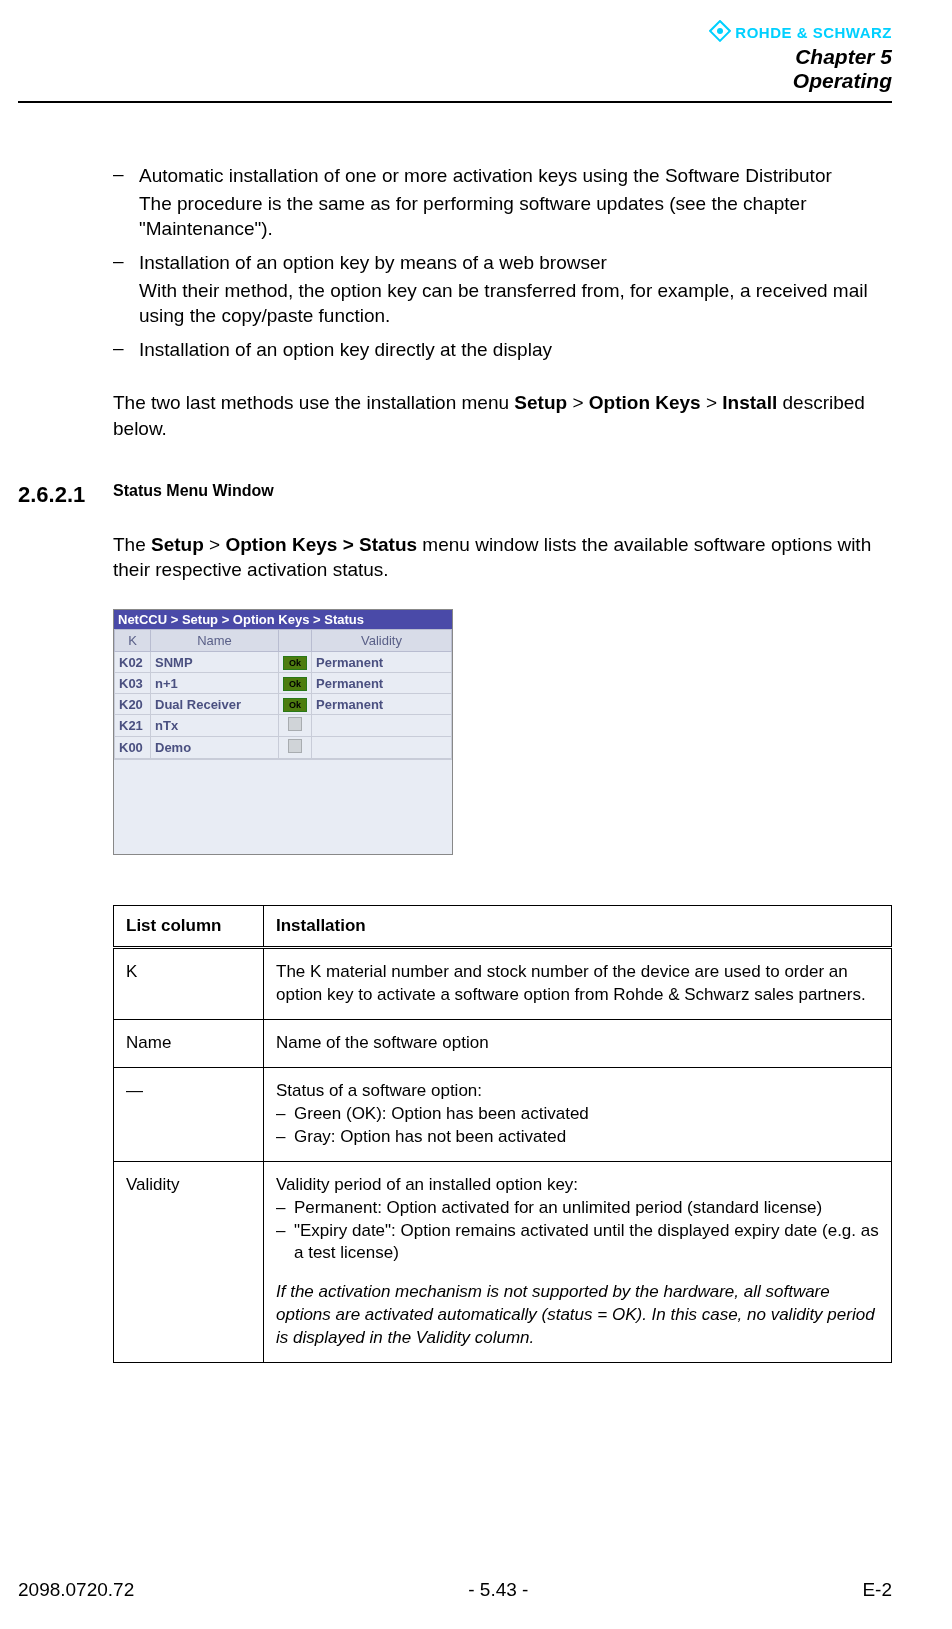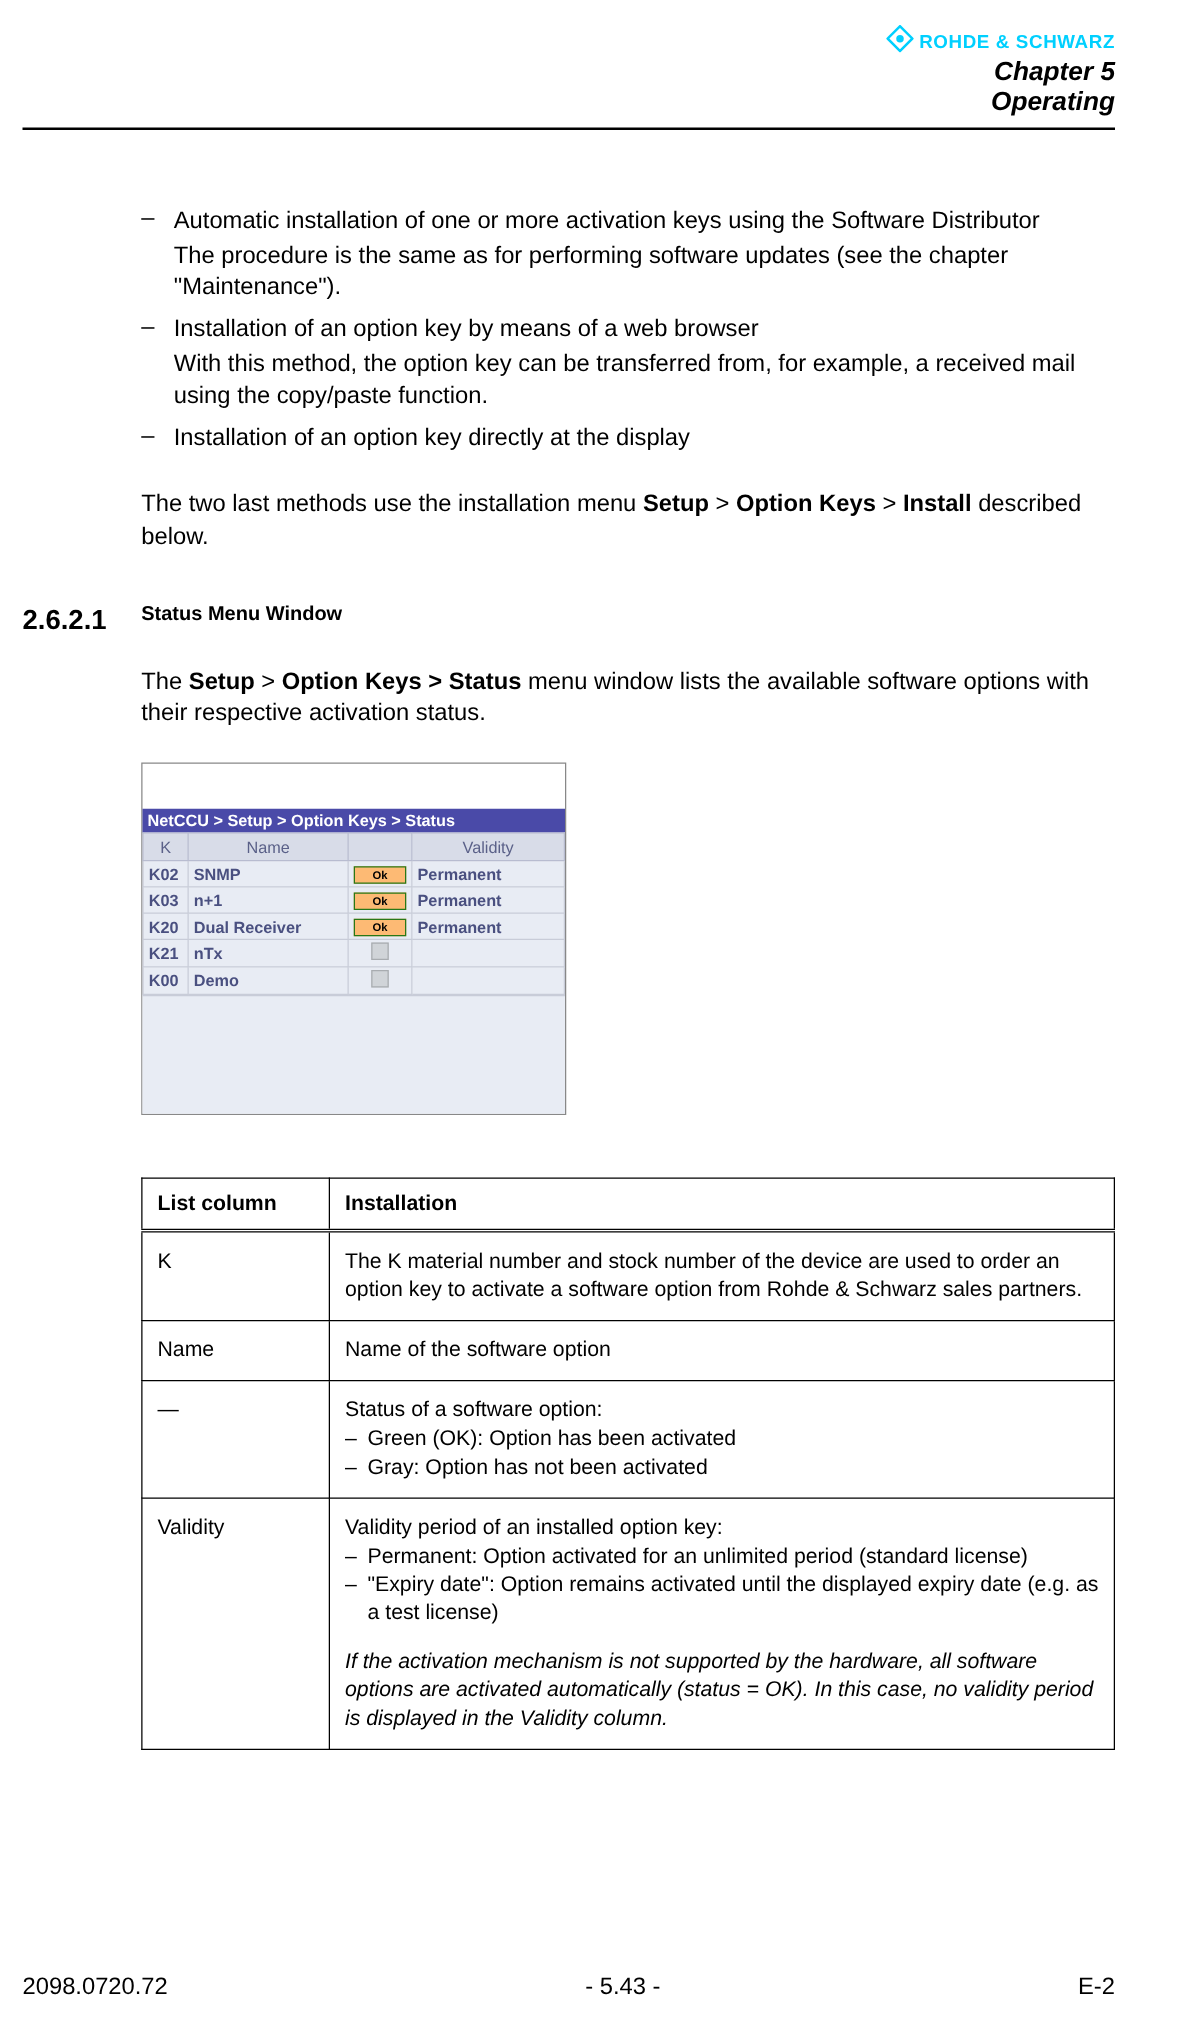--- a/index.html
+++ b/index.html
@@ -66,44 +66,43 @@
       border: 1px solid #888;
       margin-bottom: 50px;
     }
     .ss-title {
       background: #4a4aa8;
       color: #fff;
       font-family: Verdana, Arial, sans-serif;
       font-size: 13px;
       font-weight: bold;
       padding: 2px 4px;
-      margin-top: 36px;
     }
     .ss-table { width: 100%; border-collapse: collapse; font-family: Verdana, Arial, sans-serif; font-size: 13px; }
     .ss-table th {
       background: #d8dce8;
       color: #5a6088;
       font-weight: normal;
       padding: 3px 5px;
       border: 1px solid #b8bcd0;
       text-align: center;
     }
     .ss-table td {
       background: #e8ecf4;
       color: #4a5080;
       font-weight: bold;
       padding: 2px 4px;
       border: 1px solid #c8ccd8;
       height: 20px;
     }
     .ss-ok {
       display: inline-block;
-      width: 42px;
+      width: 24px;
       height: 14px;
-      background: #fdba74;
+      background: #4d7c0f;
       border: 1px solid #287818;
       color: #000;
       font-size: 9px;
       line-height: 12px;
       text-align: center;
       font-weight: bold;
     }
     .ss-gray {
       display: inline-block;
       width: 14px;
@@ -178,21 +177,21 @@
       <div class="bullet-item">
         <div class="bullet-dash">–</div>
         <div class="bullet-text">Automatic installation of one or more activation keys using the Software Distributor</div>
       </div>
       <div class="bullet-sub">The procedure is the same as for performing software updates (see the chapter "Maintenance").</div>
 
       <div class="bullet-item">
         <div class="bullet-dash">–</div>
         <div class="bullet-text">Installation of an option key by means of a web browser</div>
       </div>
-      <div class="bullet-sub">With this method, the option key can be transferred from, for example, a received mail using the copy/paste function.</div>
+      <div class="bullet-sub">With their method, the option key can be transferred from, for example, a received mail using the copy/paste function.</div>
 
       <div class="bullet-item">
         <div class="bullet-dash">–</div>
         <div class="bullet-text">Installation of an option key directly at the display</div>
       </div>
     </div>
 
     <div class="para">
       <span>The two last methods use the installation menu </span><span class="bold">Setup</span><span> &gt; </span><span class="bold">Option Keys</span><span> &gt; </span><span class="bold">Install</span><span> described below.</span>
     </div>

